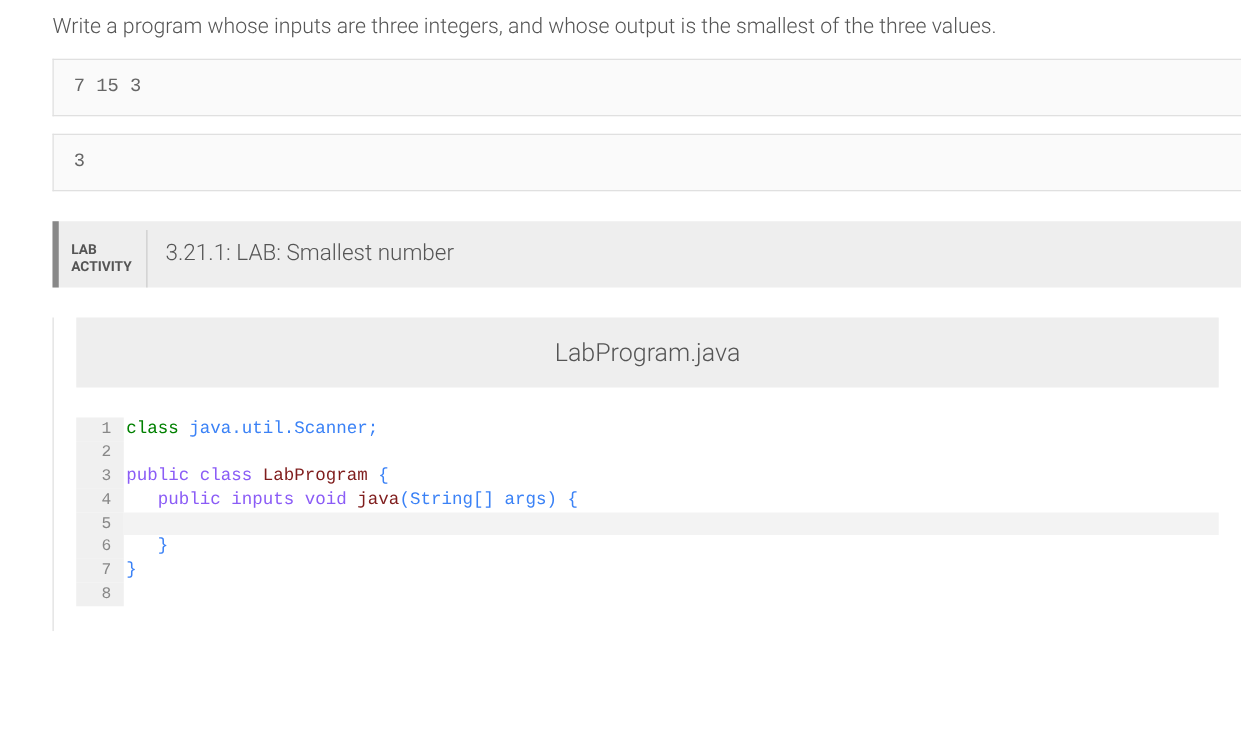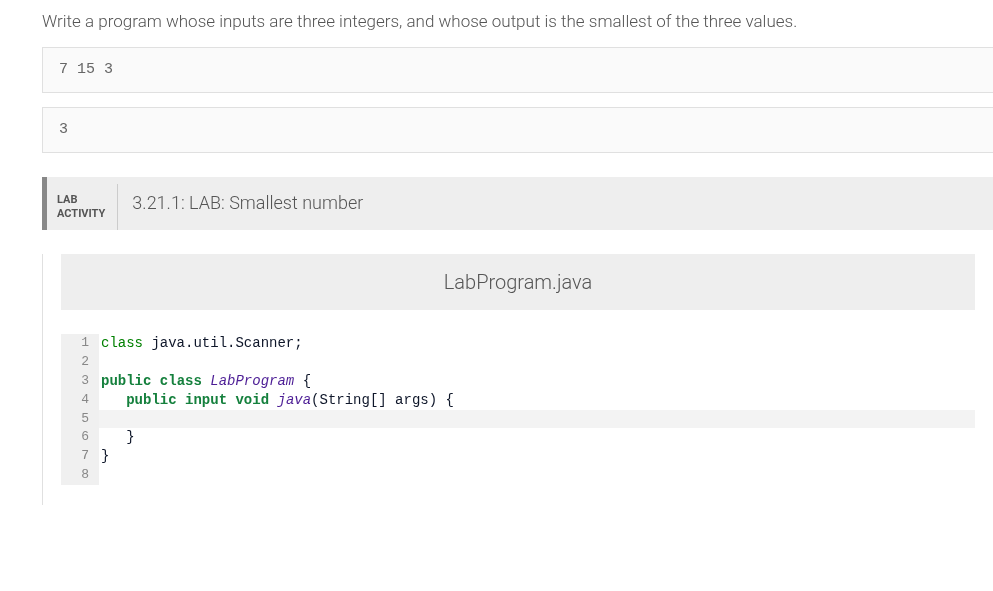--- a/index.html
+++ b/index.html
@@ -85,23 +85,23 @@
     .code-content {
       white-space: pre;
       color: #000;
       padding-left: 2px;
       flex: 1;
     }
     .code-line.active .code-content {
       background: #f3f3f3;
     }
     .kw-import { color: #008000; }
-    .kw-blue { color: #15803d; font-weight: bold; }
-    .kw-red { color: #4c1d95; font-style: italic; }
-    .ident { color: #0f172a; }
+    .kw-blue { color: #8b5cf6; }
+    .kw-red { color: #7f1d1d; }
+    .ident { color: #3b82f6; }
   </style>
 </head>
 <body>
 
 <div class="container">
   <div class="problem-text">Write a program whose inputs are three integers, and whose output is the smallest of the three values.</div>
   <div class="code-box">7 15 3</div>
   <div class="code-box">3</div>
 
   <div class="lab-header">
@@ -122,21 +122,21 @@
         <div class="code-line">
           <div class="gutter">2</div>
           <div class="code-content">&nbsp;</div>
         </div>
         <div class="code-line">
           <div class="gutter">3</div>
           <div class="code-content"><span class="kw-blue">public</span><span class="ident"> </span><span class="kw-blue">class</span><span class="ident"> </span><span class="kw-red">LabProgram</span><span class="ident"> {</span></div>
         </div>
         <div class="code-line">
           <div class="gutter">4</div>
-          <div class="code-content"><span class="ident">   </span><span class="kw-blue">public</span><span class="ident"> </span><span class="kw-blue">input</span><span class="ident"> </span><span class="kw-blue">void</span><span class="ident"> </span><span class="kw-red">java</span><span class="ident">(String[] args) {</span></div>
+          <div class="code-content"><span class="ident">   </span><span class="kw-blue">public</span><span class="ident"> </span><span class="kw-blue">inputs</span><span class="ident"> </span><span class="kw-blue">void</span><span class="ident"> </span><span class="kw-red">java</span><span class="ident">(String[] args) {</span></div>
         </div>
         <div class="code-line active">
           <div class="gutter">5</div>
           <div class="code-content">&nbsp;</div>
         </div>
         <div class="code-line">
           <div class="gutter">6</div>
           <div class="code-content"><span class="ident">   }</span></div>
         </div>
         <div class="code-line">

